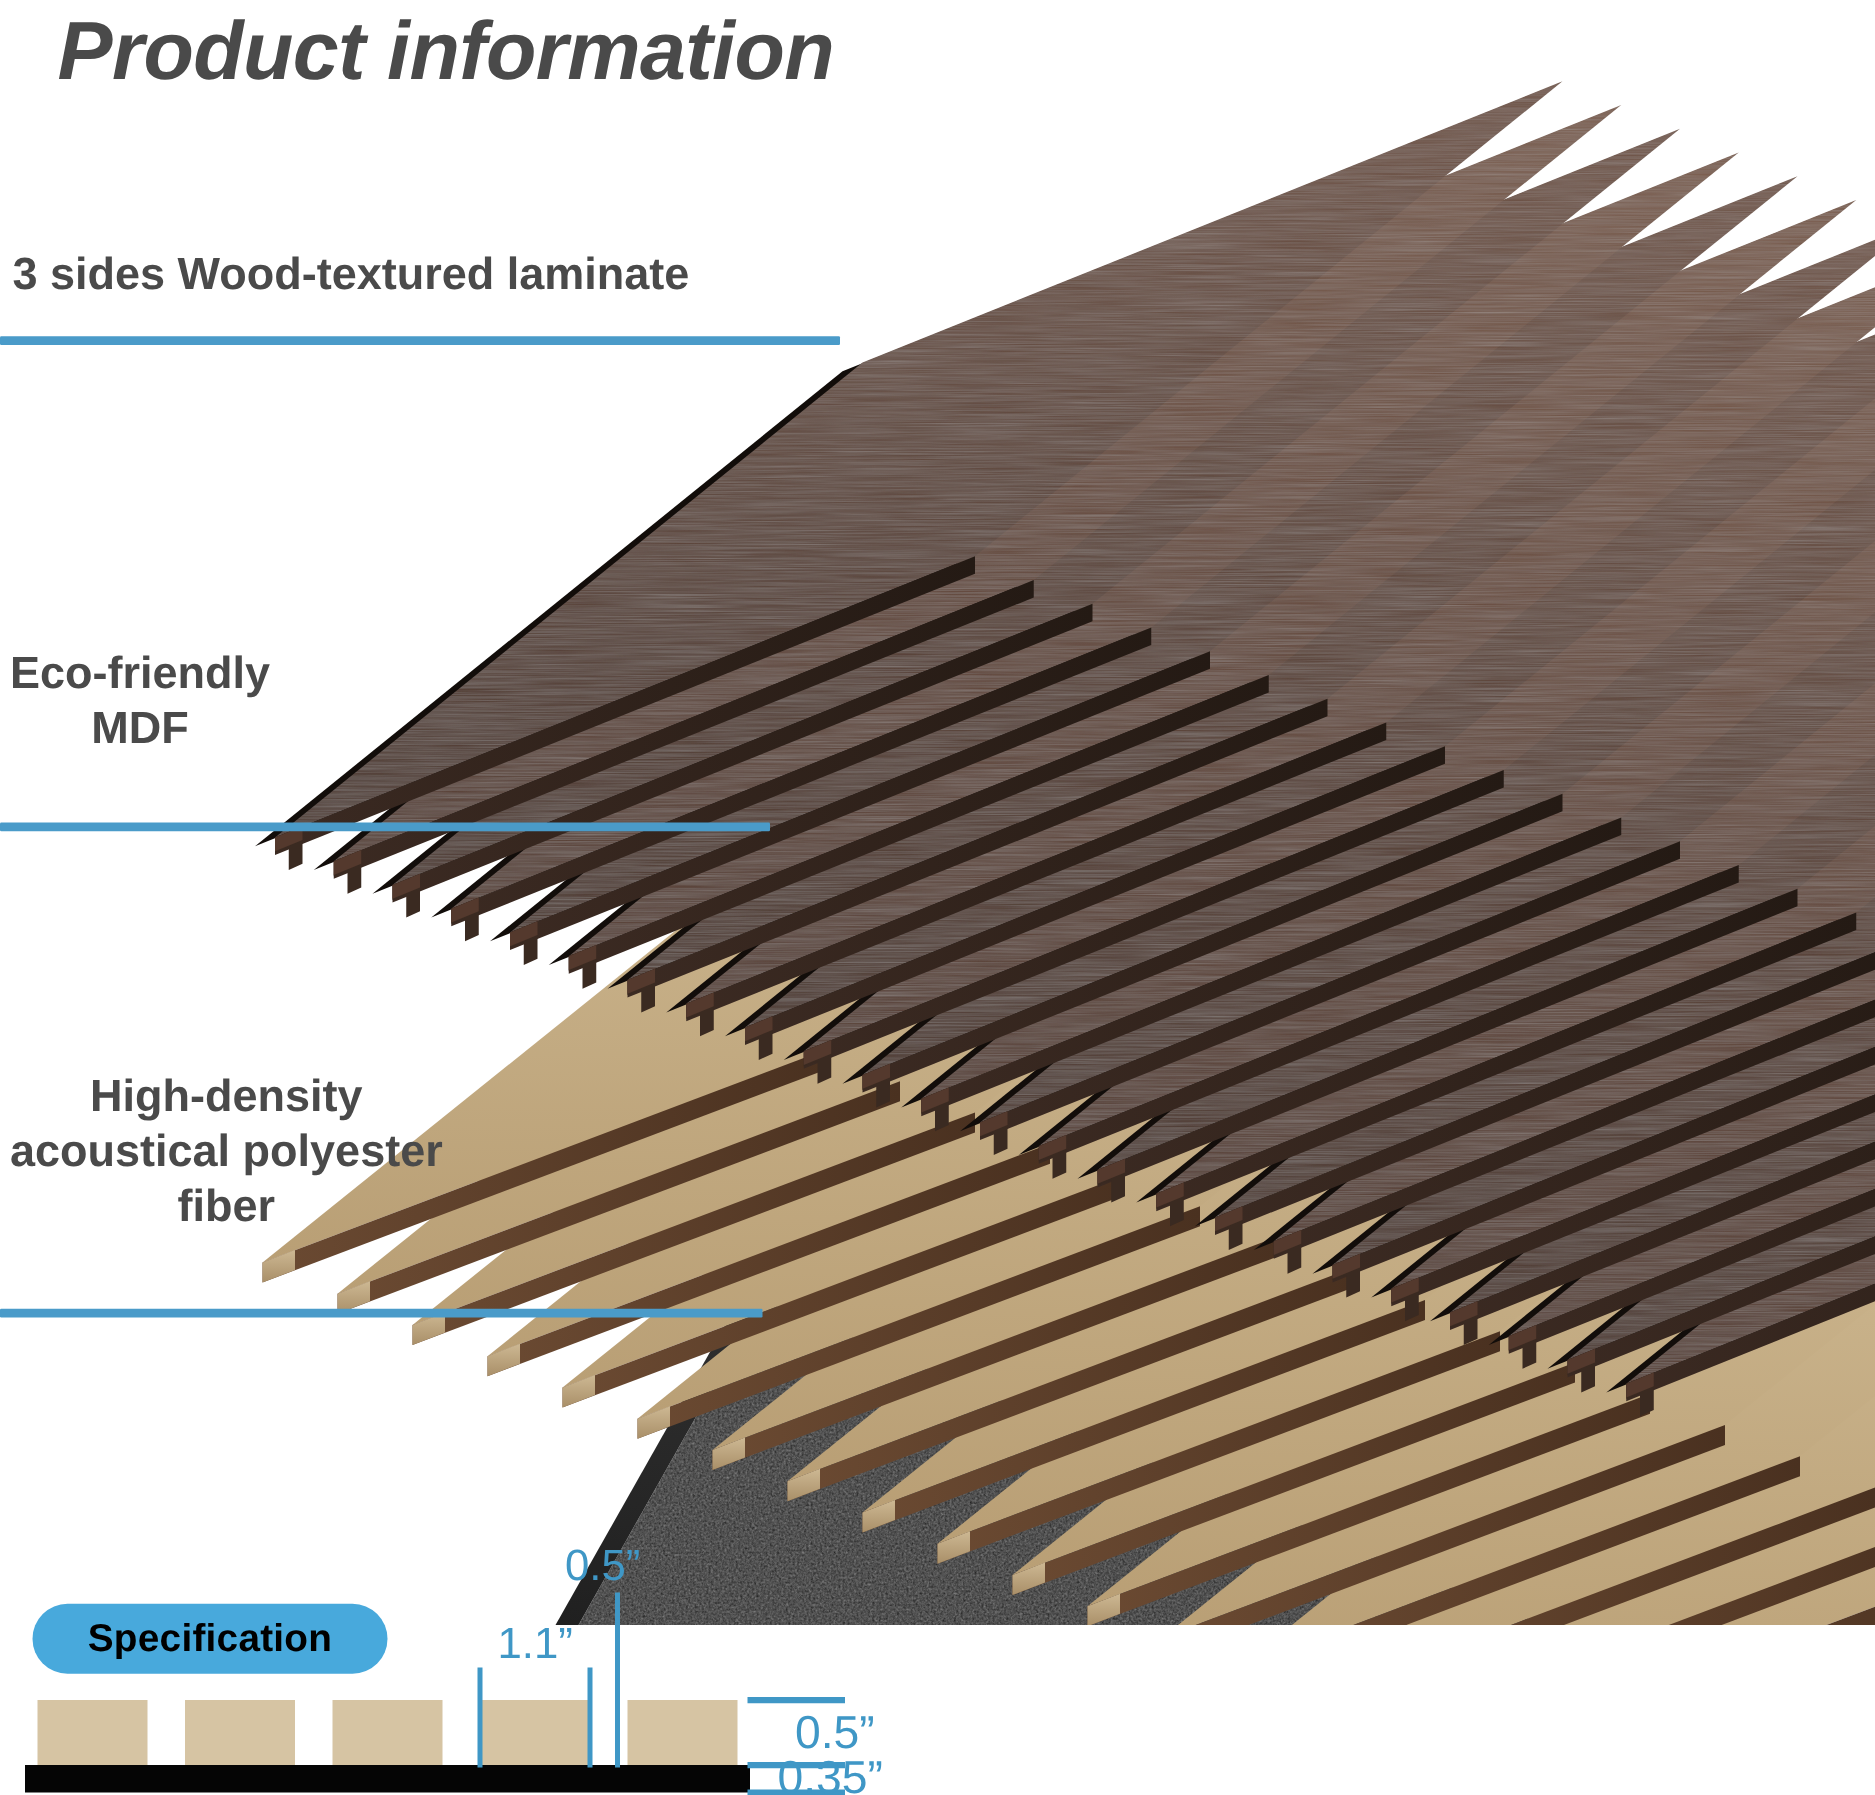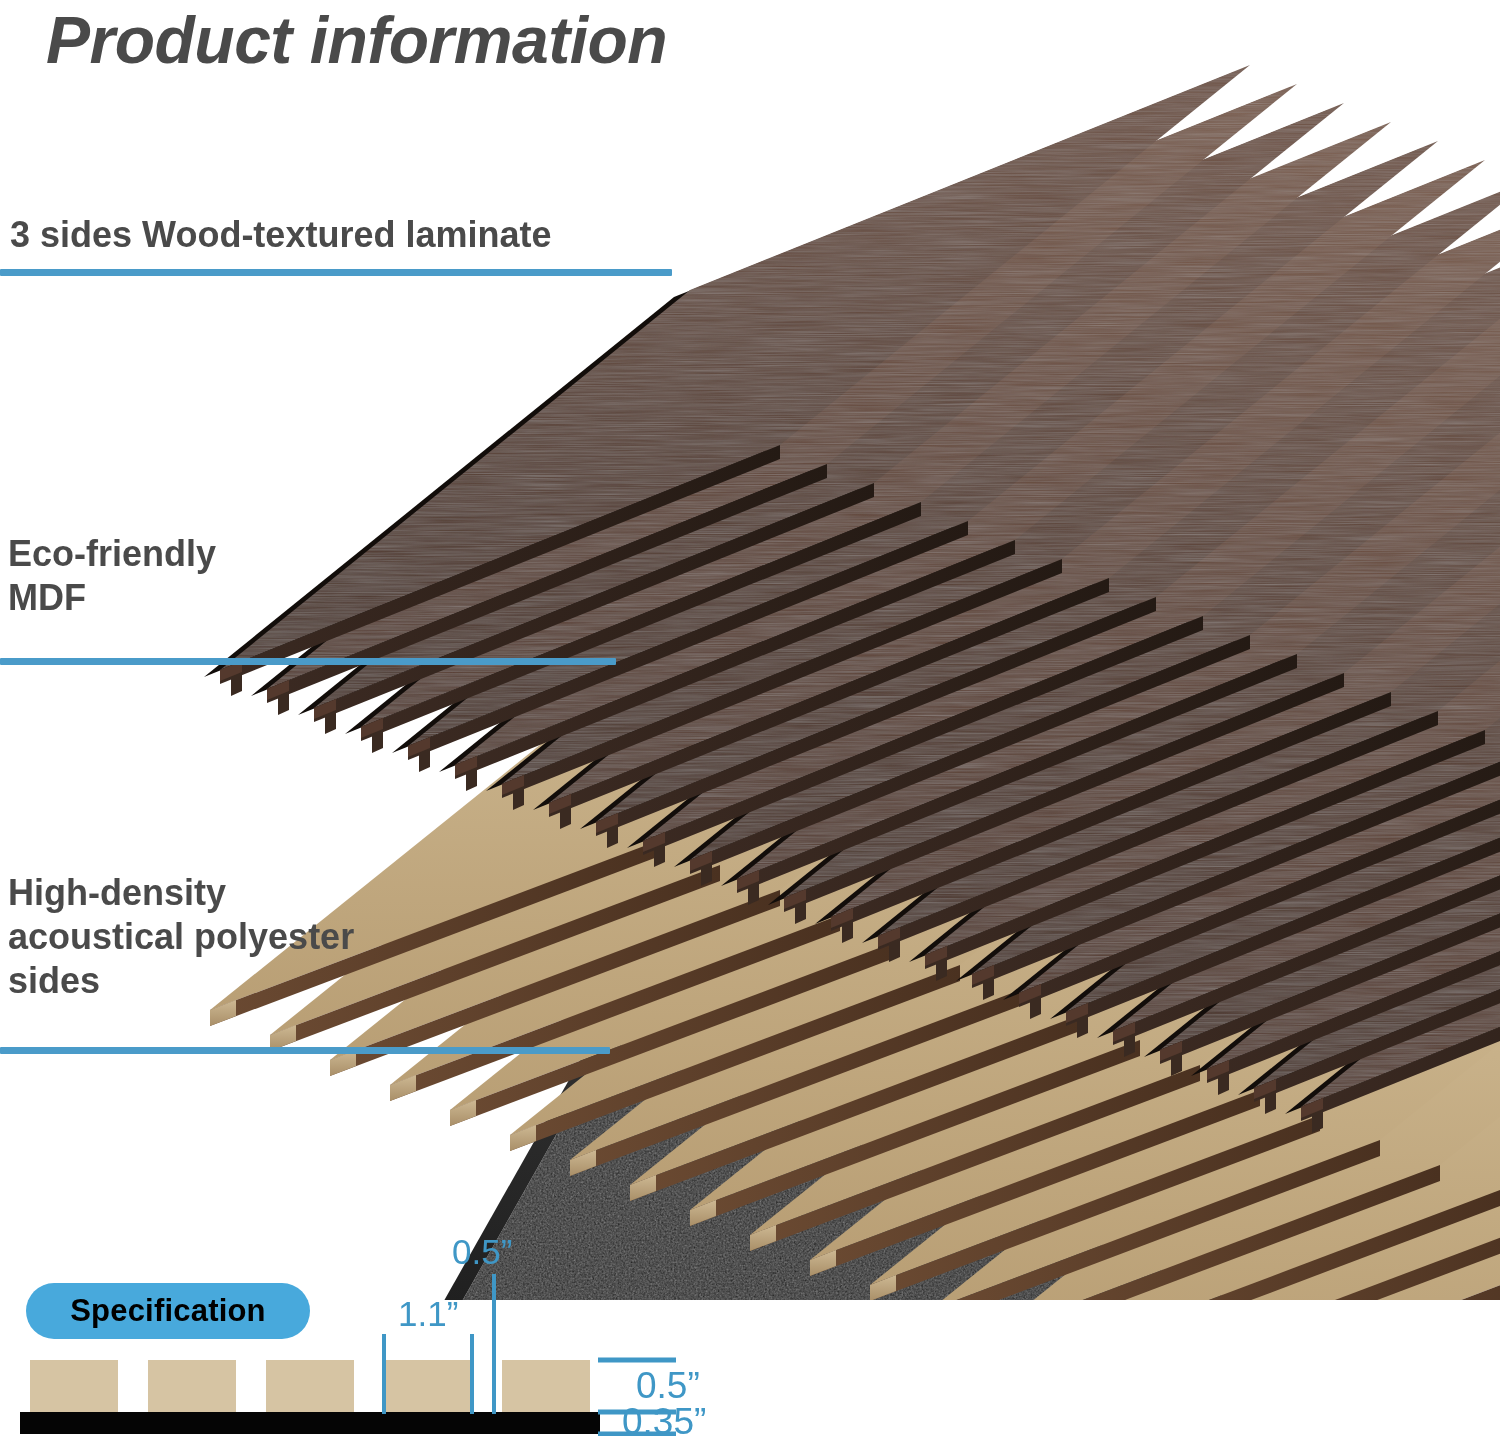--- a/index.html
+++ b/index.html
@@ -1,31 +1,31 @@
 <!DOCTYPE html>
 <html><head>
 <meta charset="utf-8">
 <style>
   html,body{margin:0;padding:0;background:#fff;}
   body{
     width:1500px;height:1436px;position:relative;overflow:hidden;
     font-family:"Liberation Sans","DejaVu Sans",sans-serif;
     background:#ffffff;
   }
-  #stage{position:absolute;inset:0;width:1500px;height:1436px;}
+  #stage{position:absolute;inset:0;width:1500px;height:1436px;text-align:center;}
 
   
   .title{
     position:absolute;left:46px;top:2px;
     font-size:66px;font-weight:bold;font-style:italic;
     color:#4a4a4a;letter-spacing:-0.5px;white-space:nowrap;
   }
 
   
-  .callout{position:absolute;color:#4a4a4a;font-weight:bold;font-size:36px;line-height:1.22;white-space:pre-line;margin-top:16px;}
+  .callout{position:absolute;color:#4a4a4a;font-weight:bold;font-size:36px;line-height:1.22;white-space:pre-line;}
   .c1{left:10px;top:197px;}
   .c2{left:8px;top:516px;}
   .c3{left:8px;top:855px;}
 
   .leader{position:absolute;height:7px;background:#4a9bc9;border-radius:1px;}
   .l1{left:0px;top:269px;width:672px;}
   .l2{left:0px;top:658px;width:616px;}
   .l3{left:0px;top:1047px;width:610px;}
 
   
@@ -314,21 +314,21 @@
 
   <div class="callout c1" style="color: rgb(74, 74, 74);">3 sides Wood-textured laminate</div>
   <div class="leader l1" style="background: rgb(74, 155, 201);"></div>
 
   <div class="callout c2" style="color: rgb(74, 74, 74);">Eco-friendly
 MDF</div>
   <div class="leader l2" style="background: rgb(74, 155, 201);"></div>
 
   <div class="callout c3" style="color: rgb(74, 74, 74);">High-density
 acoustical polyester
-sides</div>
+fiber</div>
   <div class="leader l3" style="background: rgb(74, 155, 201);"></div>
 
   <div class="spec-badge" style="background: rgb(72, 169, 220);">Specification</div>
 
   <svg class="spec-svg" viewBox="0 0 780 214">
     <g>
       <rect x="30" y="138" width="88" height="52" fill="#d6c4a3"></rect>
       <rect x="148" y="138" width="88" height="52" fill="#d6c4a3"></rect>
       <rect x="266" y="138" width="88" height="52" fill="#d6c4a3"></rect>
       <rect x="384" y="138" width="88" height="52" fill="#d6c4a3"></rect>

